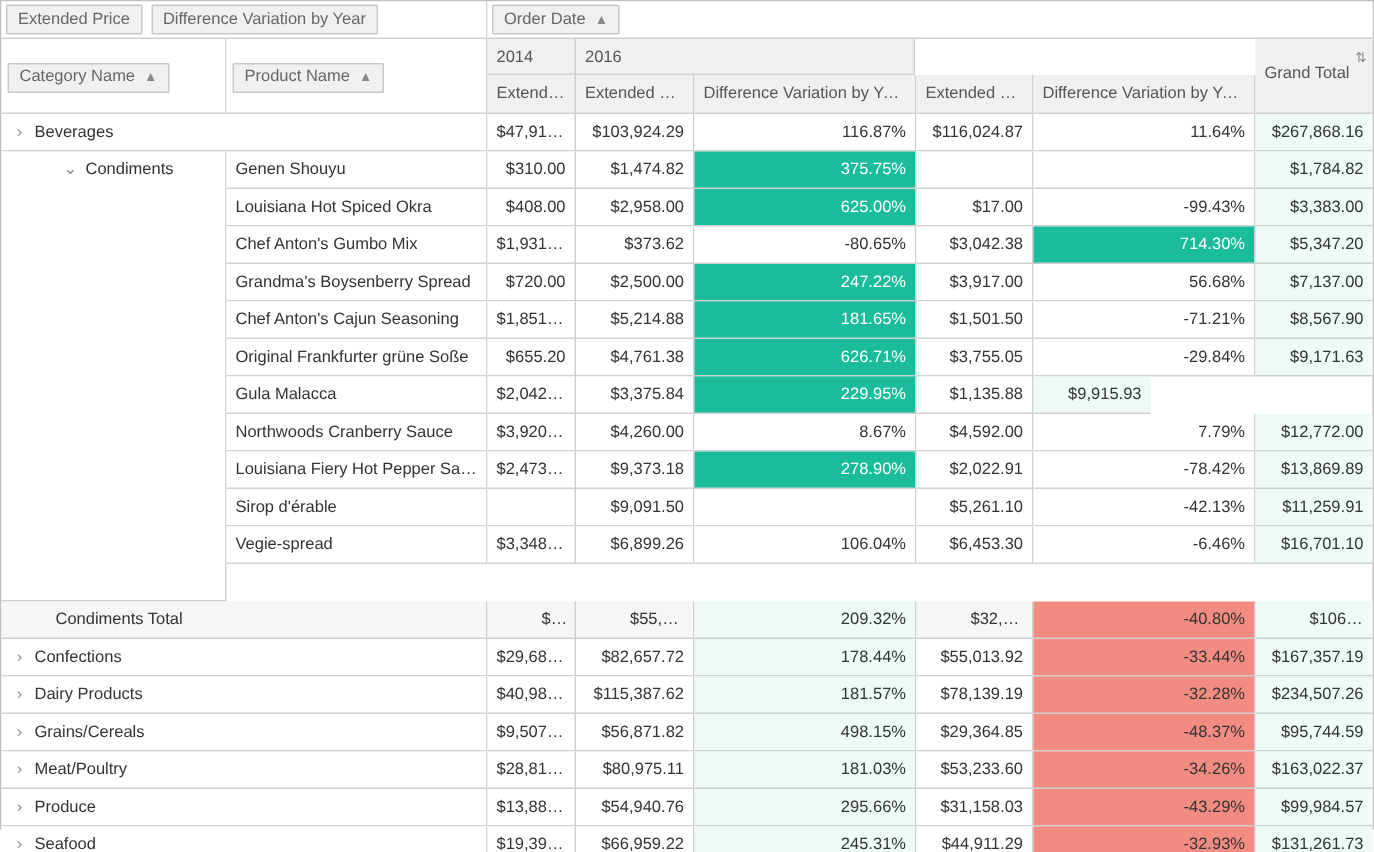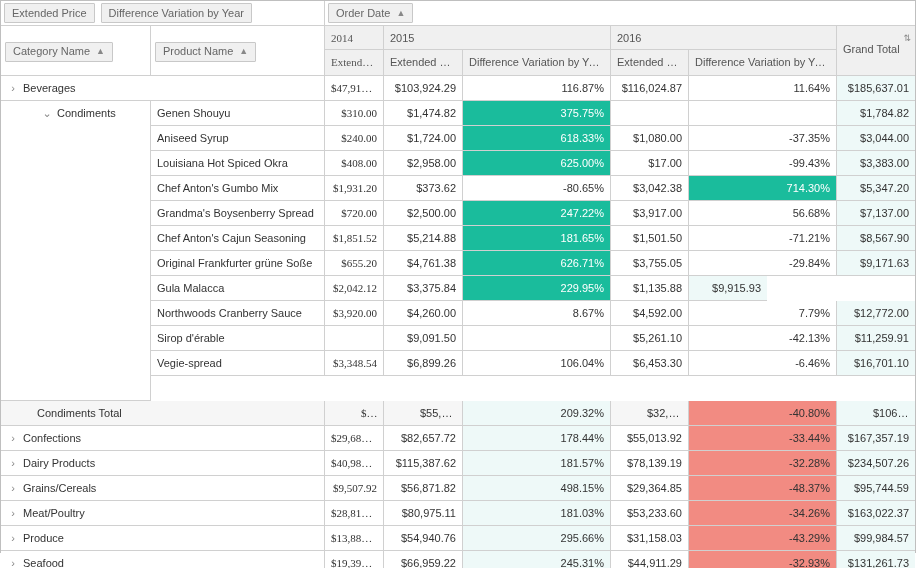--- a/index.html
+++ b/index.html
@@ -64,21 +64,21 @@
     color: #888;
     display: inline-block;
     width: 12px;
     text-align: center;
     margin-right: 4px;
     cursor: pointer;
   }
   .c-rowlbl1 { width: 150px; }
   .c-rowlbl2 { width: 174px; }
   .c-rowwide { width: 324px; }
-  .c-v0 { width: 59px; font-family: Liberation Serif, serif; }
+  .c-v0 { width: 59px; }
   .c-v1 { width: 79px; }
   .c-v2 { width: 148px; }
   .c-v3 { width: 78px; }
   .c-v4 { width: 148px; }
   .c-gt { width: 78px; border-right: none; }
   .total-row .cell { background: #f6f6f6; padding-left: 36px; }
   .gt-lt { background: #eef9f8 !important; }
   .teal { background: #1abc9c !important; color: #fff; }
   .salmon { background: #f28b82 !important; }
   .h50 { height: 50px; line-height: 44px; }
@@ -123,21 +123,20 @@
     </div>
     <div class="cell c-rowlbl2 h50" style="background:#fff;">
       <span class="pill" style="margin-left:-2px;">
         <span>Product Name</span>
         <span class="sort-icon">▲</span>
       </span>
     </div>
     <div style="display:flex;flex-direction:column;">
       <div style="display:flex;">
         <div class="cell hdr c-v0 h24">2014</div>
-        <div class="cell hdr h24" style="width:227px;">2015</div>
         <div class="cell hdr h24" style="width:226px;">2016</div>
       </div>
       <div style="display:flex;">
         <div class="cell hdr c-v0 h26 num">Extended Price</div>
         <div class="cell hdr c-v1 h26 num">Extended Price</div>
         <div class="cell hdr c-v2 h26 num">Difference Variation by Year</div>
         <div class="cell hdr c-v3 h26 num">Extended Price</div>
         <div class="cell hdr c-v4 h26 num">Difference Variation by Year</div>
       </div>
     </div>
@@ -149,47 +148,38 @@
 
   <div class="row">
     <div class="cell c-rowwide">
       <span class="expand">›</span><span>Beverages</span>
     </div>
     <div class="cell c-v0 num">$47,919.00</div>
     <div class="cell c-v1 num">$103,924.29</div>
     <div class="cell c-v2 num">116.87%</div>
     <div class="cell c-v3 num">$116,024.87</div>
     <div class="cell c-v4 num">11.64%</div>
-    <div class="cell c-gt num gt-lt">$185,637.01</div>
+    <div class="cell c-gt num gt-lt">$267,868.16</div>
   </div>
 
   <div class="row">
     <div class="cell c-rowlbl1" style="height:300px;border-bottom:1px solid #d0d0d0;padding-left:40px;">
       <span class="expand">⌄</span><span>Condiments</span>
     </div>
     <div id="cond-products" style="display:flex;flex-direction:column;">
         <div class="row">
           <div class="cell c-rowlbl2">Genen Shouyu</div>
           <div class="cell c-v0 num">$310.00</div>
           <div class="cell c-v1 num">$1,474.82</div>
           <div class="cell c-v2 num teal">375.75%</div>
           <div class="cell c-v3 num"></div>
           <div class="cell c-v4 num "></div>
           <div class="cell c-gt num gt-lt">$1,784.82</div>
         </div>
         <div class="row">
-          <div class="cell c-rowlbl2">Aniseed Syrup</div>
-          <div class="cell c-v0 num">$240.00</div>
-          <div class="cell c-v1 num">$1,724.00</div>
-          <div class="cell c-v2 num teal">618.33%</div>
-          <div class="cell c-v3 num">$1,080.00</div>
-          <div class="cell c-v4 num ">-37.35%</div>
-          <div class="cell c-gt num gt-lt">$3,044.00</div>
-        </div>
-        <div class="row">
           <div class="cell c-rowlbl2">Louisiana Hot Spiced Okra</div>
           <div class="cell c-v0 num">$408.00</div>
           <div class="cell c-v1 num">$2,958.00</div>
           <div class="cell c-v2 num teal">625.00%</div>
           <div class="cell c-v3 num">$17.00</div>
           <div class="cell c-v4 num ">-99.43%</div>
           <div class="cell c-gt num gt-lt">$3,383.00</div>
         </div>
         <div class="row">
           <div class="cell c-rowlbl2">Chef Anton's Gumbo Mix</div>
@@ -236,20 +226,29 @@
           <div class="cell c-gt num gt-lt">$9,915.93</div>
         </div>
         <div class="row">
           <div class="cell c-rowlbl2">Northwoods Cranberry Sauce</div>
           <div class="cell c-v0 num">$3,920.00</div>
           <div class="cell c-v1 num">$4,260.00</div>
           <div class="cell c-v2 num ">8.67%</div>
           <div class="cell c-v3 num">$4,592.00</div>
           <div class="cell c-v4 num ">7.79%</div>
           <div class="cell c-gt num gt-lt">$12,772.00</div>
+        </div>
+        <div class="row">
+          <div class="cell c-rowlbl2">Louisiana Fiery Hot Pepper Sauce</div>
+          <div class="cell c-v0 num">$2,473.80</div>
+          <div class="cell c-v1 num">$9,373.18</div>
+          <div class="cell c-v2 num teal">278.90%</div>
+          <div class="cell c-v3 num">$2,022.91</div>
+          <div class="cell c-v4 num ">-78.42%</div>
+          <div class="cell c-gt num gt-lt">$13,869.89</div>
         </div>
         <div class="row">
           <div class="cell c-rowlbl2">Sirop d'érable</div>
           <div class="cell c-v0 num"></div>
           <div class="cell c-v1 num">$9,091.50</div>
           <div class="cell c-v2 num "></div>
           <div class="cell c-v3 num">$5,261.10</div>
           <div class="cell c-v4 num ">-42.13%</div>
           <div class="cell c-gt num gt-lt">$11,259.91</div>
         </div>

